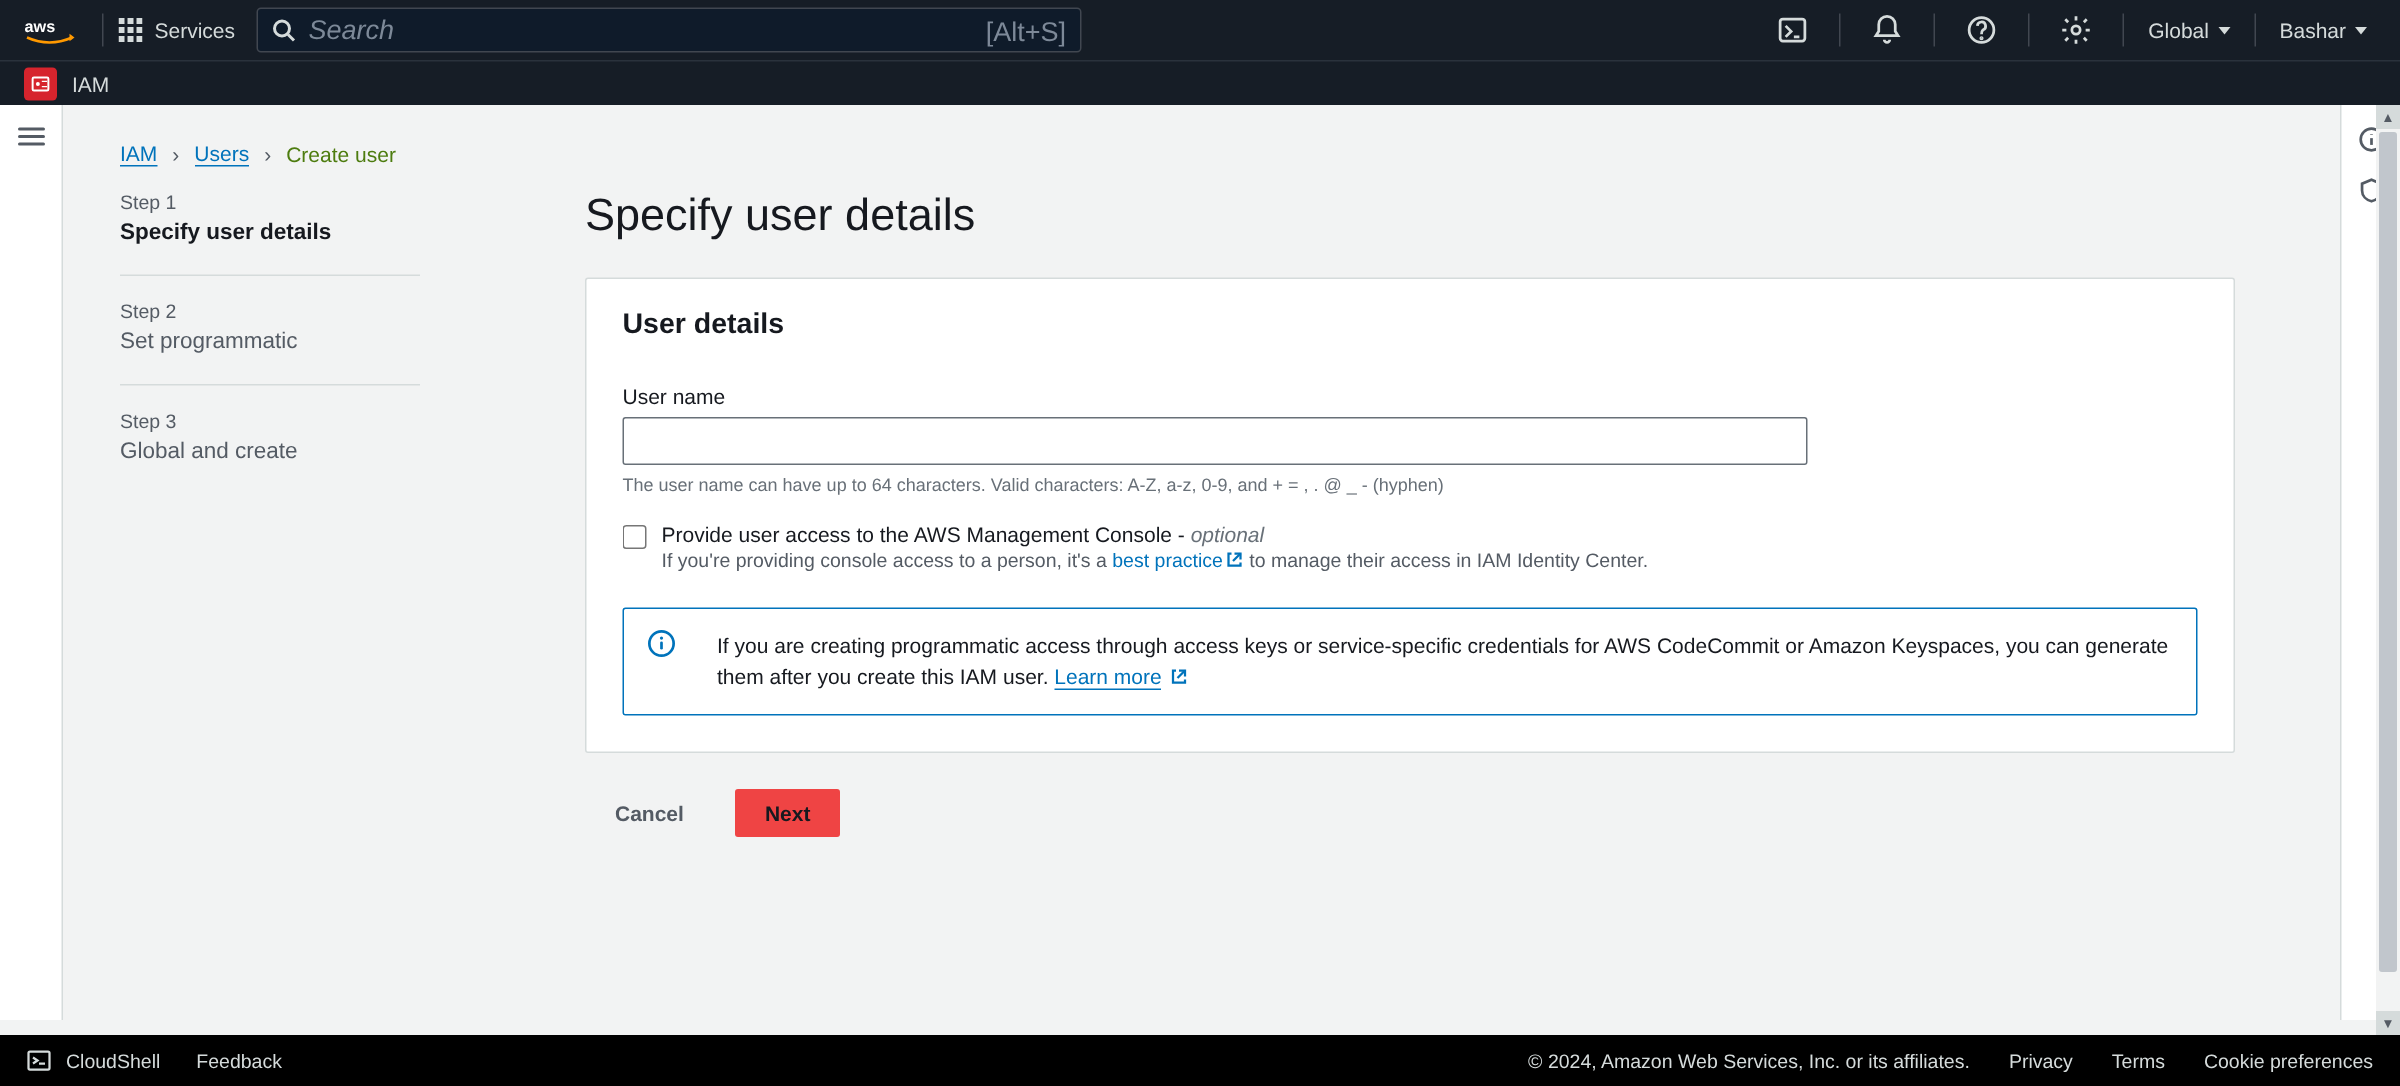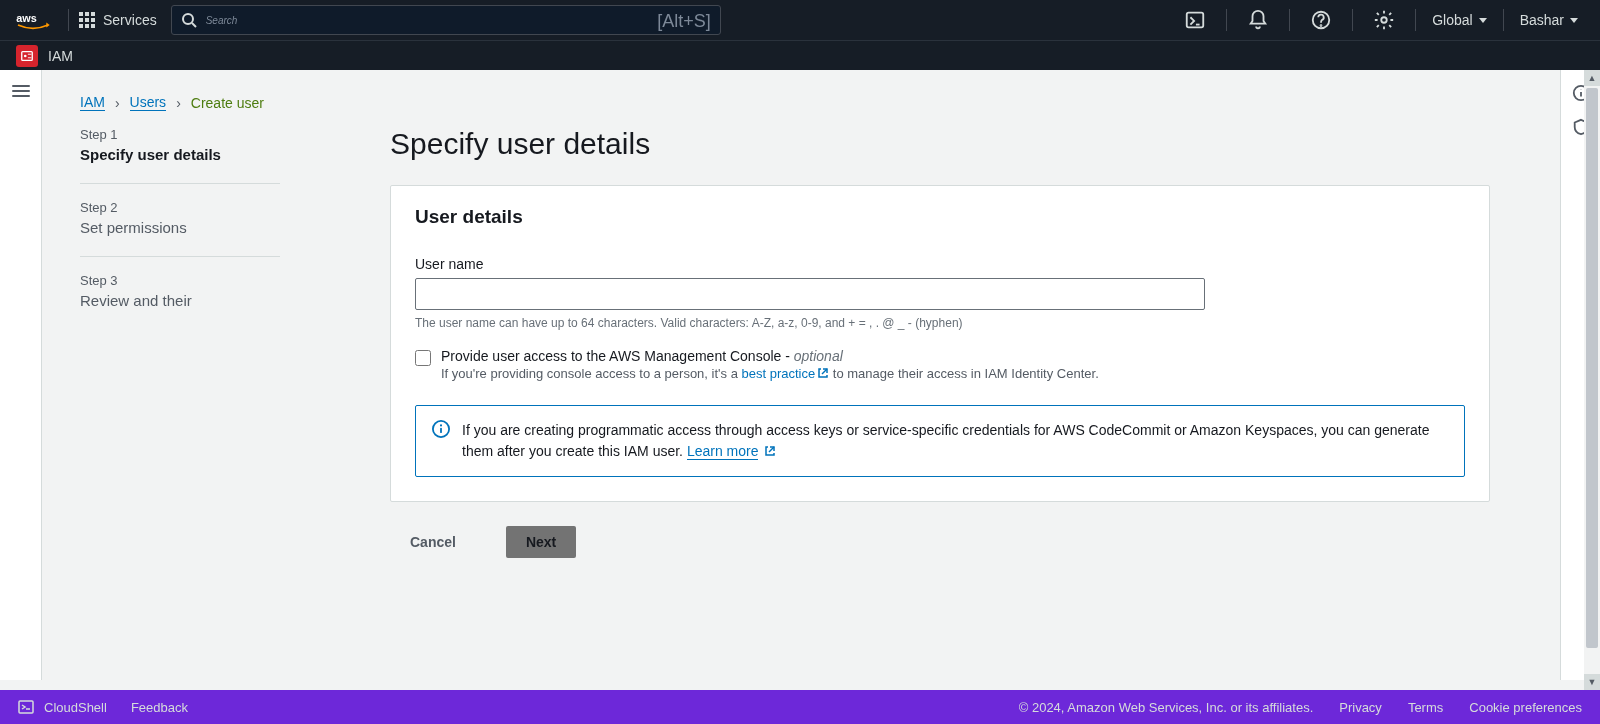--- a/index.html
+++ b/index.html
@@ -6,21 +6,21 @@
 body { font-family: "Amazon Ember", "Helvetica Neue", Arial, sans-serif; font-size: 14px; color: #16191f; background: #f2f3f3; width: 1600px; height: 724px; overflow: hidden; position: relative; }
 
 
 .topnav { background: #161d26; height: 40px; display: flex; align-items: center; padding: 0 16px; color: #d5dbdb; }
 .aws-logo { width: 34px; height: 20px; display: flex; align-items: center; margin-right: 8px; }
 .aws-logo svg { width: 34px; height: 20px; }
 .nav-divider { width: 1px; height: 22px; background: #414750; margin: 0 10px; }
 .services-btn { display: flex; align-items: center; gap: 8px; color: #d5dbdb; cursor: pointer; }
 .grid-icon { width: 16px; height: 16px; fill: #d5dbdb; }
 .search-wrap { margin-left: 14px; flex: 0 0 550px; position: relative; }
-.search-input { width: 100%; height: 30px; background: #0f1b2a; border: 1px solid #414750; border-radius: 3px; color: #d5dbdb; padding: 0 60px 0 34px; font-style: italic; font-size: 10px; }
+.search-input { width: 100%; height: 30px; background: #0f1b2a; border: 1px solid #414750; border-radius: 3px; color: #d5dbdb; padding: 0 60px 0 34px; font-style: italic; font-size: 18px; }
 .search-input::placeholder { color: #7d8998; font-style: italic; }
 .search-icon { position: absolute; left: 10px; top: 7px; width: 16px; height: 16px; stroke: #d5dbdb; fill: none; }
 .search-hint { position: absolute; right: 10px; top: 6px; color: #7d8998; font-size: 18px; }
 .nav-spacer { flex: 1; }
 .nav-icon-btn { width: 22px; height: 22px; cursor: pointer; stroke: #d5dbdb; fill: none; margin: 0 10px; }
 .nav-region { display: flex; align-items: center; gap: 6px; cursor: pointer; padding: 0 6px; }
 .caret-down { width: 0; height: 0; border-left: 4px solid transparent; border-right: 4px solid transparent; border-top: 5px solid #d5dbdb; }
 
 
 .servicebar { background: #161d26; height: 30px; border-top: 1px solid #2a323c; display: flex; align-items: center; padding: 0 16px; color: #d5dbdb; gap: 10px; }
@@ -63,30 +63,30 @@
 .checkbox-row { display: flex; align-items: flex-start; gap: 10px; margin-top: 18px; }
 .checkbox-row input[type=checkbox] { width: 16px; height: 16px; margin-top: 2px; cursor: pointer; }
 .checkbox-label { font-size: 14px; }
 .checkbox-label .optional { font-style: italic; color: #687078; }
 .checkbox-sub { font-size: 13px; color: #545b64; margin-top: 2px; }
 .inline-link { color: #0073bb; text-decoration: none; cursor: pointer; }
 .ext-icon { width: 12px; height: 12px; vertical-align: -1px; stroke: #0073bb; fill: none; margin-left: 2px; }
 
 .info-box { margin-top: 24px; border: 1px solid #0073bb; border-radius: 2px; padding: 14px 16px; display: flex; gap: 12px; }
 .info-box .info-icon { width: 18px; height: 18px; flex-shrink: 0; fill: #0073bb; }
-.info-box .info-text { font-size: 14px; line-height: 1.5; color: #16191f; }
+.info-box .info-text { font-size: 14px; line-height: 1.5; color: #16191f; margin-left: 16px; }
 .info-box .learn-link { color: #0073bb; border-bottom: 1px solid #0073bb; cursor: pointer; }
 
 .actions { display: flex; justify-content: flex-start; gap: 14px; margin-top: 24px; }
 .btn { height: 32px; padding: 0 20px; border-radius: 2px; font-size: 14px; font-weight: 700; cursor: pointer; border: none; }
 .btn-cancel { background: transparent; color: #545b64; }
-.btn-next { background: #737373; color: #16191f; margin-left: 16px; }
-
-
-.footer { position: absolute; bottom: 0; left: 0; right: 0; height: 34px; background: #6d28d9; color: #d5dbdb; display: flex; align-items: center; padding: 0 18px; font-size: 13px; text-align: right; }
+.btn-next { background: #ef4444; color: #16191f; }
+
+
+.footer { position: absolute; bottom: 0; left: 0; right: 0; height: 34px; background: #000000; color: #d5dbdb; display: flex; align-items: center; padding: 0 18px; font-size: 13px; text-align: right; }
 .footer .fl { display: flex; align-items: center; gap: 10px; }
 .footer .cloudshell-icon { width: 16px; height: 16px; stroke: #d5dbdb; fill: none; }
 .footer-spacer { flex: 1; }
 .footer .links { display: flex; gap: 26px; }
 .footer a { color: #d5dbdb; text-decoration: none; cursor: pointer; }
 
 
 .fake-scroll { position: absolute; right: 0; top: 70px; bottom: 34px; width: 16px; background: #f2f3f3; }
 .fake-scroll .thumb-up, .fake-scroll .thumb-down { position: absolute; left: 0; right: 0; height: 16px; background: #d5dbdb; display: flex; align-items: center; justify-content: center; }
 .fake-scroll .thumb-up { top: 0; } .fake-scroll .thumb-down { bottom: 0; }
@@ -191,25 +191,25 @@
     </div>
 
     <div class="two-col">
       <div class="steps">
         <div class="step active">
           <div class="step-num">Step 1</div>
           <div class="step-title">Specify user details</div>
         </div>
         <div class="step">
           <div class="step-num">Step 2</div>
-          <div class="step-title">Set permissions</div>
+          <div class="step-title">Set programmatic</div>
         </div>
         <div class="step">
           <div class="step-num">Step 3</div>
-          <div class="step-title">Review and their</div>
+          <div class="step-title">Global and create</div>
         </div>
       </div>
 
       <div class="main-col">
         <h1 class="page-title">Specify user details</h1>
 
         <div class="panel">
           <div class="panel-title">User details</div>
 
           <div class="field-label">User name</div>

